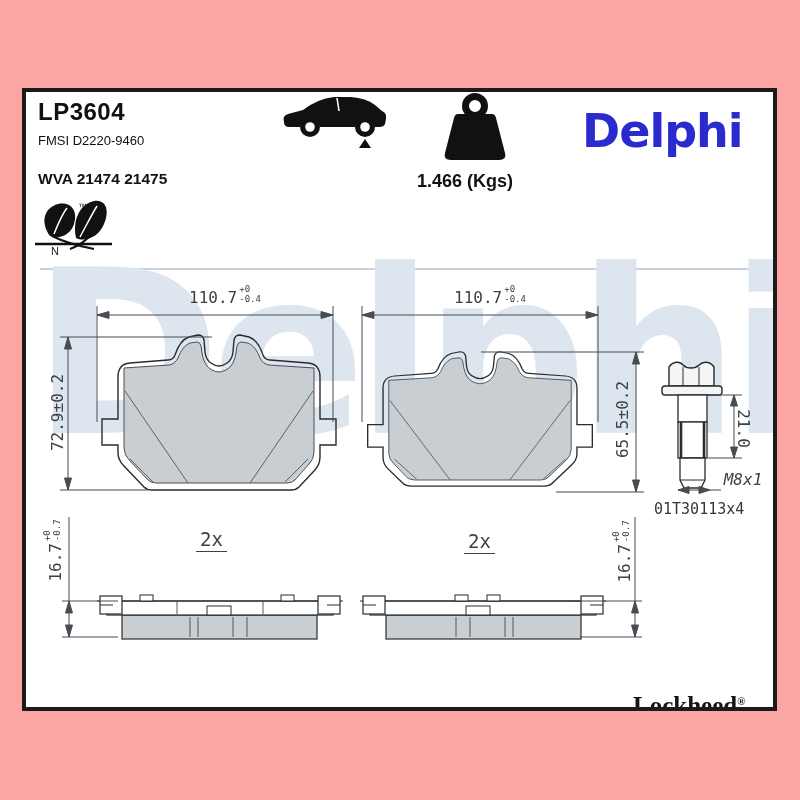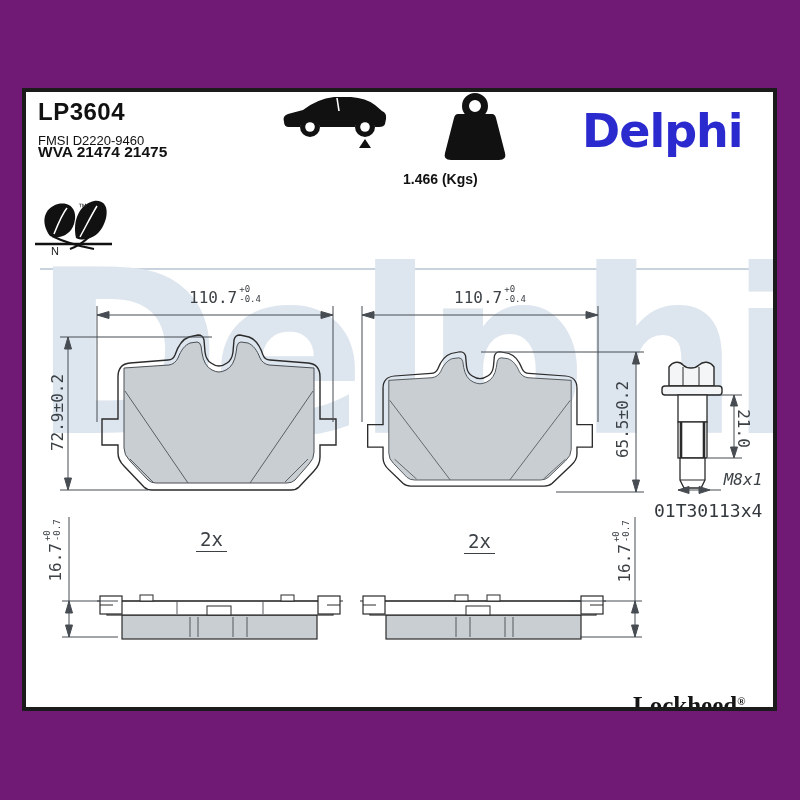--- a/index.html
+++ b/index.html
@@ -1,27 +1,27 @@
 <!DOCTYPE html>
 <html><head>
 <meta charset="utf-8">
 <style>
   html,body{margin:0;padding:0;background:#ffffff;}
-  .page{position:relative;width:800px;height:800px;background:#701a75;overflow:hidden;
+  .page{position:relative;width:800px;height:800px;background:#fca5a5;overflow:hidden;
         font-family:"Liberation Sans",sans-serif;color:#111;}
   .frame{position:absolute;left:22px;top:88px;width:747px;height:615px;
          border:4px solid #1b1b1b;background:#fff;overflow:hidden;}
   
   .part-number{position:absolute;left:12px;top:6px;font-size:24px;font-weight:bold;letter-spacing:.5px;}
   .code-line1{position:absolute;left:12px;top:41px;font-size:13px;font-weight:normal;}
-  .code-line2{position:absolute;left:12px;top:51px;font-size:15.5px;font-weight:bold;}
+  .code-line2{position:absolute;left:12px;top:78px;font-size:15.5px;font-weight:bold;}
   .car-ico{position:absolute;left:253px;top:2px;}
   .weight-ico{position:absolute;left:409px;top:1px;}
-  .weight-label{position:absolute;left:377px;top:79px;width:124px;text-align:left;
-                font-size:14px;font-weight:bold;}
+  .weight-label{position:absolute;left:377px;top:79px;width:124px;text-align:center;
+                font-size:18px;font-weight:bold;}
   .delphi-logo{position:absolute;left:556px;top:12px;font-size:46px;font-weight:800;
                color:#2a2ace;letter-spacing:-1px;font-family:"DejaVu Sans",sans-serif;}
   .leaf-ico{position:absolute;left:8px;top:104px;}
   .leaf-tm{position:absolute;left:52px;top:110px;font-size:9px;color:#222;}
   .leaf-n{position:absolute;left:25px;top:153px;font-size:11px;color:#222;}
   .approval{position:absolute;left:60px;top:145px;font-size:16px;font-weight:bold;}
   .divider{position:absolute;left:14px;top:176px;width:718px;height:2px;background:#c9d3df;}
   
   .watermark{position:absolute;left:6px;top:148px;width:741px;font-family:"DejaVu Sans",sans-serif;
              font-weight:bold;font-size:228px;line-height:1.0;letter-spacing:-10px;
@@ -32,21 +32,21 @@
           color:#3c4146;font-size:16px;display:flex;align-items:flex-start;justify-content:center;
           white-space:nowrap;}
   .dimtxt .tol{display:inline-flex;flex-direction:column;font-size:9px;line-height:1.1;
                margin-left:2px;margin-top:-3px;}
   .dimtxt .tol i{font-style:normal;display:block;}
   .rot-ccw{transform:rotate(-90deg);}
   .rot-cw{transform:rotate(90deg);}
   .qty{position:absolute;z-index:3;font-family:"DejaVu Sans Mono",monospace;color:#3c4146;
        font-size:19px;border-bottom:1px solid #3c4146;padding:0 4px 1px 4px;}
   .bolt-code{position:absolute;left:628px;top:408px;z-index:3;
-             font-family:"DejaVu Sans Mono",monospace;font-size:18px;color:#33383d;}
+             font-family:"DejaVu Sans Mono",monospace;font-size:15px;color:#33383d;}
   .lockheed{position:absolute;left:607px;top:600px;z-index:3;font-family:Liberation Serif, serif;
             font-weight:bold;font-size:25px;color:#151515;letter-spacing:0px;}
   .lockheed sup{font-size:11px;}
 </style>
 </head>
 <body>
 
 <div class="page">
   <div class="frame">
 

